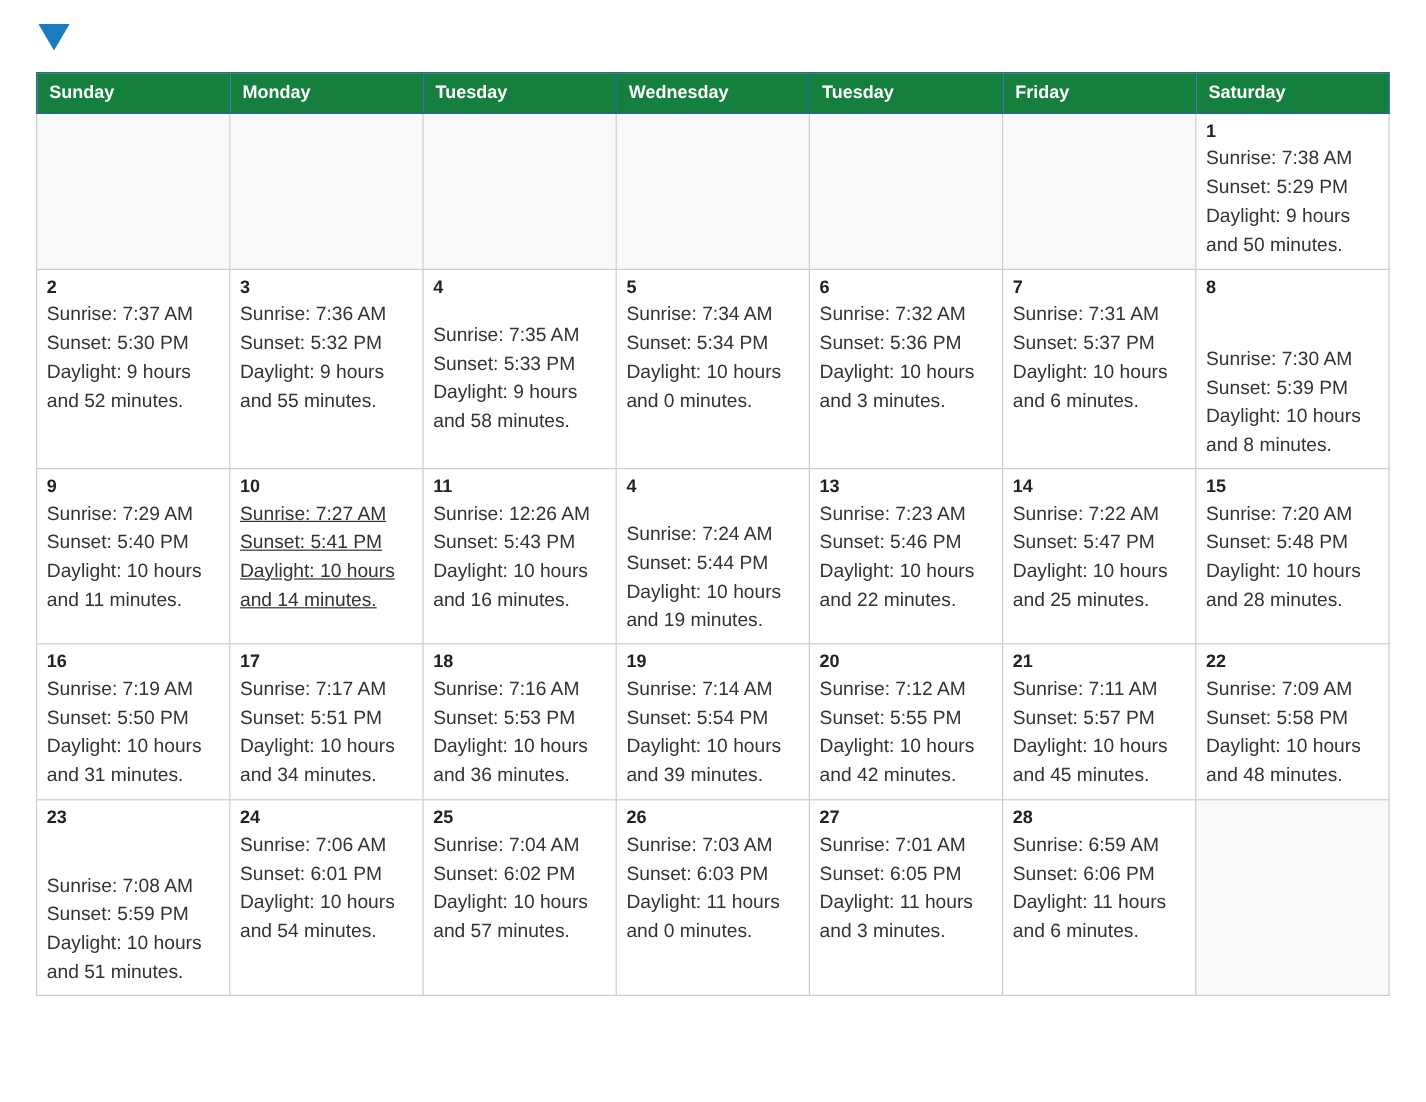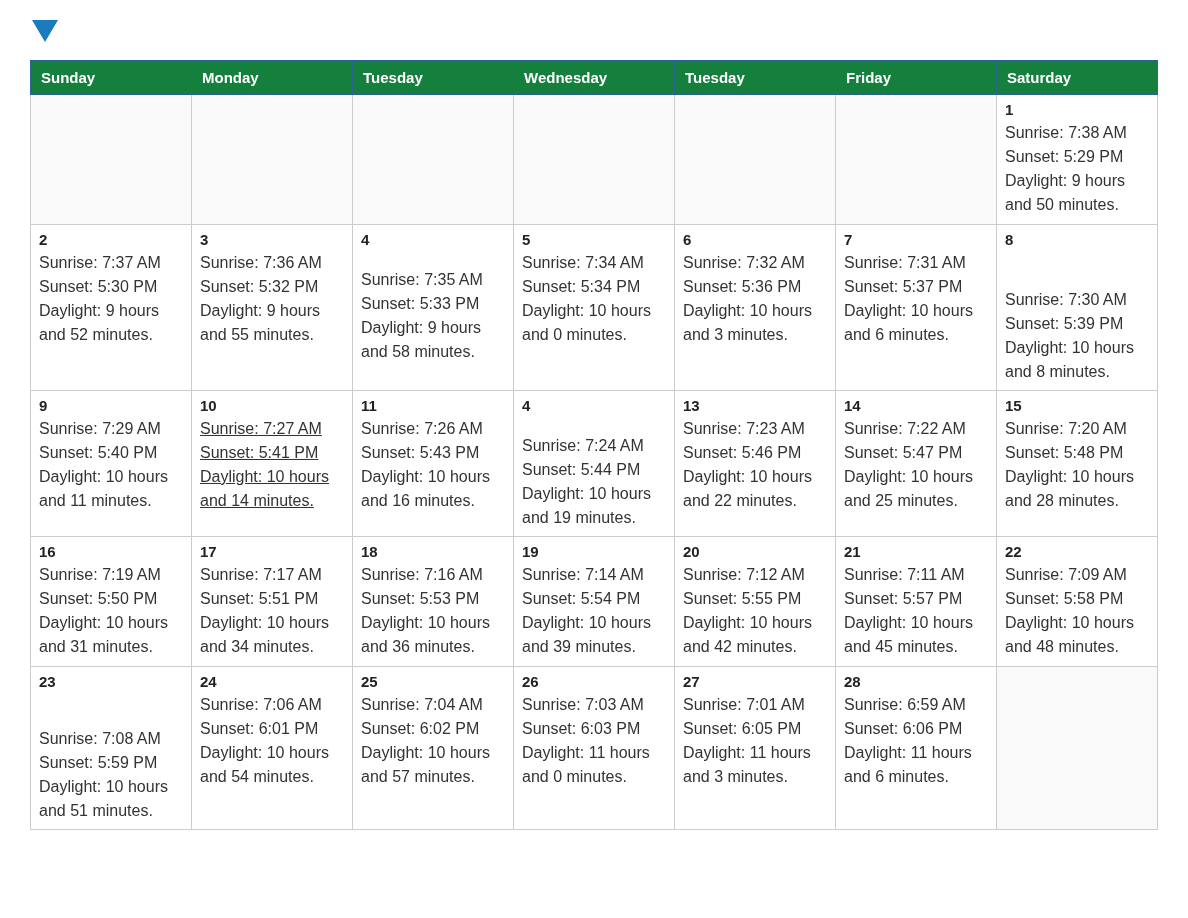--- a/index.html
+++ b/index.html
@@ -207,21 +207,21 @@
         </td>
         <td>
           <span class="day-number">10</span>
           <div class="day-info" style="white-space: pre-line; text-decoration: underline;">Sunrise: 7:27 AM
 Sunset: 5:41 PM
 Daylight: 10 hours
 and 14 minutes.</div>
         </td>
         <td>
           <span class="day-number">11</span>
-          <div class="day-info" style="white-space: pre-line;">Sunrise: 7:26 AM
+          <div class="day-info" style="white-space: pre-line;">Sunrise: 12:26 AM
 Sunset: 5:43 PM
 Daylight: 10 hours
 and 16 minutes.</div>
         </td>
         <td>
           <span class="day-number">4</span>
           <div class="day-info" style="white-space: pre-line; margin-top: 20px;">Sunrise: 7:24 AM
 Sunset: 5:44 PM
 Daylight: 10 hours
 and 19 minutes.</div>

